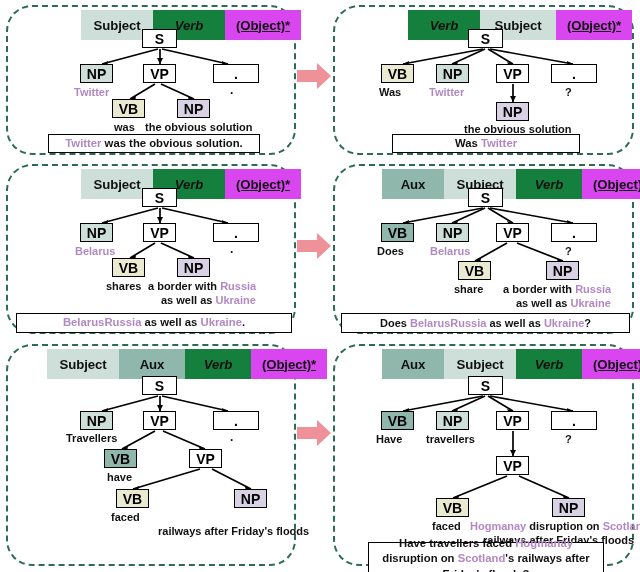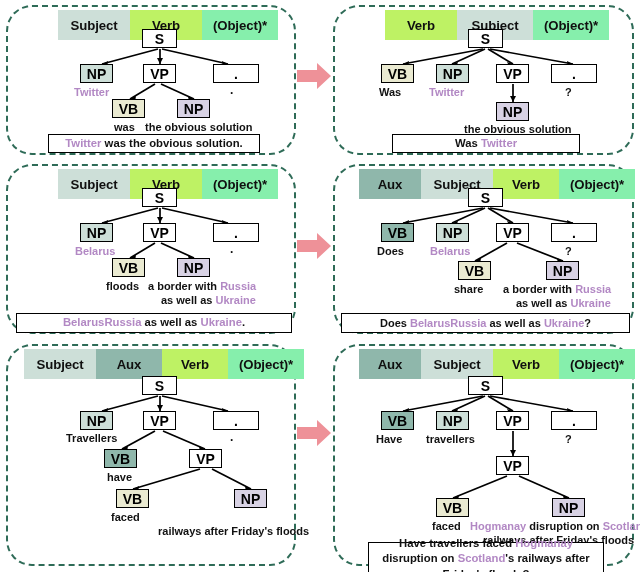--- a/index.html
+++ b/index.html
@@ -34,34 +34,35 @@
   .row-a .panel { top: 5px;  height: 150px; }
   .row-b .panel { top: 4px;  height: 170px; }
   .row-c .panel { top: 4px;  height: 222px; }
 
   
   .legend {
     position: absolute;
     display: flex;
     height: 30px;
     white-space: nowrap;
+    margin-left: 23px;
   }
   .legend-seg {
     display: flex;
     align-items: center;
     justify-content: center;
     font-size: 13.2px;
     font-weight: bold;
     color: #101010;
     letter-spacing: -0.1px;
     padding: 0 5px;
   }
   .seg-subject { background: #cddfd8; }
-  .seg-verb    { background: #bef264; }
-  .seg-object  { background: #86efac; }
+  .seg-verb    { background: #15803d; font-style: italic; }
+  .seg-object  { background: #d946ef; text-decoration: underline; }
   .seg-aux     { background: #8fb7ab; }
 
   
   .badge {
     position: absolute;
     width: 34px; height: 34px;
     border-radius: 50%;
     background: #ee9198;
     border: 2px solid #3e6e5e;
     display: flex; align-items: center; justify-content: center;
@@ -255,21 +256,21 @@
       </svg>
 
       <div class="nodebox n-plain" style="left:134px; top:22px; width:35px;">S</div>
       <div class="nodebox n-subj" style="left:72px; top:57px; width:33px;">NP</div>
       <div class="nodebox n-plain" style="left:135px; top:57px; width:33px;">VP</div>
       <div class="nodebox n-plain" style="left:205px; top:57px; width:46px;">.</div>
       <div class="nodebox n-verb" style="left:104px; top:92px; width:33px;">VB</div>
       <div class="nodebox n-obj" style="left:169px; top:92px; width:33px;">NP</div>
 
       <div class="leaf ent" style="left:67px; top:79px;">Belarus</div>
-      <div class="leaf" style="left:98px; top:114px;">floods</div>
+      <div class="leaf" style="left:98px; top:114px;">shares</div>
       <div class="leaf" style="left:140px; top:114px;">
         <span>a border with</span>
         <span class="ent">Russia</span>
       </div>
       <div class="leaf" style="left:153px; top:128px;">
         <span>as well as</span>
         <span class="ent">Ukraine</span>
       </div>
       <div class="dot" style="left:222px; top:76px;">.</div>
 

